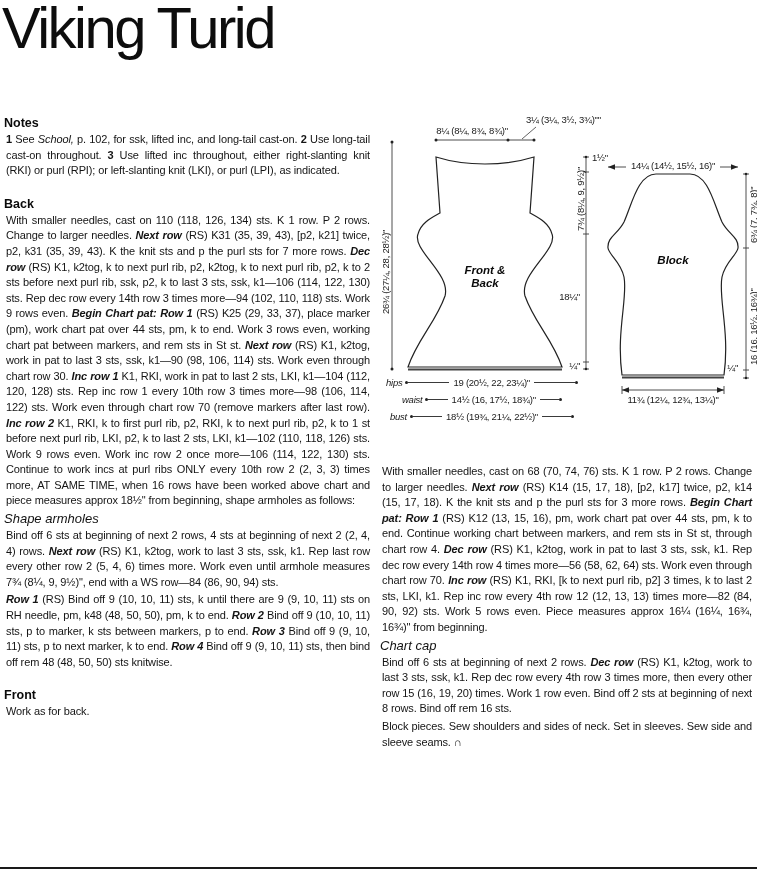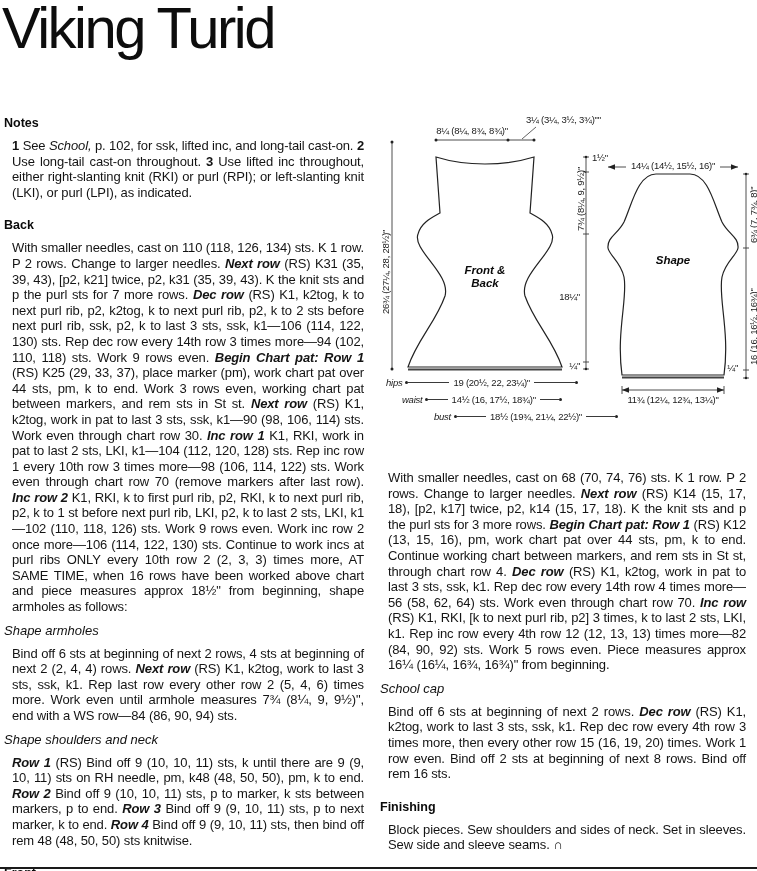--- a/index.html
+++ b/index.html
@@ -10,21 +10,21 @@
   .title{
     position:absolute;left:2px;top:-6px;font-size:58px;font-weight:normal;
     letter-spacing:-2.5px;color:#0d0d0d;margin:0;
   }
   .col-left{position:absolute;left:4px;top:116px;width:368px;}
   .col-right{position:absolute;left:380px;top:112px;width:374px;}
   h2.sec{font-size:12.5px;font-weight:bold;margin:18px 0 2px 0;color:#0a0a0a;}
   h2.sec.first{margin-top:0;}
   h3.sub{font-size:13px;font-weight:normal;font-style:italic;margin:2px 0 1px 0;}
   p.body{
-    margin:8px;font-size:13px;line-height:15.6px;letter-spacing:-0.12px;
+    margin:2px;font-size:11px;line-height:15.6px;letter-spacing:-0.12px;
     text-align:justify;color:#141414;
   }
   .seg-b{font-weight:bold;}
   .seg-i{font-style:italic;}
   .seg-bi{font-weight:bold;font-style:italic;}
   
   .schematics{position:relative;width:374px;height:350px;}
   .schematics svg{position:absolute;left:0;top:0;}
   .slabel{
     position:absolute;font-size:9.5px;letter-spacing:-0.25px;white-space:nowrap;
@@ -56,21 +56,20 @@
 <h1 class="title">Viking Turid</h1>
 
 <div class="col-left">
   <h2 class="sec first">Notes</h2>
   <p class="body"><span class="seg-b">1</span><span> See </span><span class="seg-i">School,</span><span> p. 102, for ssk, lifted inc, and long-tail cast-on. </span><span class="seg-b">2</span><span> Use long-tail cast-on throughout. </span><span class="seg-b">3</span><span> Use lifted inc throughout, either right-slanting knit (RKI) or purl (RPI); or left-slanting knit (LKI), or purl (LPI), as indicated.</span></p>
 
   <h2 class="sec">Back</h2>
   <p class="body"><span>With smaller needles, cast on 110 (118, 126, 134) sts. K 1 row. P 2 rows. Change to larger needles. </span><span class="seg-bi">Next row</span><span> (RS) K31 (35, 39, 43), [p2, k21] twice, p2, k31 (35, 39, 43). K the knit sts and p the purl sts for 7 more rows. </span><span class="seg-bi">Dec row</span><span> (RS) K1, k2tog, k to next purl rib, p2, k2tog, k to next purl rib, p2, k to 2 sts before next purl rib, ssk, p2, k to last 3 sts, ssk, k1—106 (114, 122, 130) sts. Rep dec row every 14th row 3 times more—94 (102, 110, 118) sts. Work 9 rows even. </span><span class="seg-bi">Begin Chart pat: Row 1</span><span> (RS) K25 (29, 33, 37), place marker (pm), work chart pat over 44 sts, pm, k to end. Work 3 rows even, working chart pat between markers, and rem sts in St st. </span><span class="seg-bi">Next row</span><span> (RS) K1, k2tog, work in pat to last 3 sts, ssk, k1—90 (98, 106, 114) sts. Work even through chart row 30. </span><span class="seg-bi">Inc row 1</span><span> K1, RKI, work in pat to last 2 sts, LKI, k1—104 (112, 120, 128) sts. Rep inc row 1 every 10th row 3 times more—98 (106, 114, 122) sts. Work even through chart row 70 (remove markers after last row). </span><span class="seg-bi">Inc row 2</span><span> K1, RKI, k to first purl rib, p2, RKI, k to next purl rib, p2, k to 1 st before next purl rib, LKI, p2, k to last 2 sts, LKI, k1—102 (110, 118, 126) sts. Work 9 rows even. Work inc row 2 once more—106 (114, 122, 130) sts. Continue to work incs at purl ribs ONLY every 10th row 2 (2, 3, 3) times more, AT SAME TIME, when 16 rows have been worked above chart and piece measures approx 18½" from beginning, shape armholes as follows:</span></p>
   <h3 class="sub">Shape armholes</h3>
   <p class="body"><span>Bind off 6 sts at beginning of next 2 rows, 4 sts at beginning of next 2 (2, 4, 4) rows. </span><span class="seg-bi">Next row</span><span> (RS) K1, k2tog, work to last 3 sts, ssk, k1. Rep last row every other row 2 (5, 4, 6) times more. Work even until armhole measures 7¾ (8¼, 9, 9½)", end with a WS row—84 (86, 90, 94) sts.</span></p>
-  <h3 class="sub">Shape shoulders and neck</h3>
   <p class="body"><span class="seg-bi">Row 1</span><span> (RS) Bind off 9 (10, 10, 11) sts, k until there are 9 (9, 10, 11) sts on RH needle, pm, k48 (48, 50, 50), pm, k to end. </span><span class="seg-bi">Row 2</span><span> Bind off 9 (10, 10, 11) sts, p to marker, k sts between markers, p to end. </span><span class="seg-bi">Row 3</span><span> Bind off 9 (9, 10, 11) sts, p to next marker, k to end. </span><span class="seg-bi">Row 4</span><span> Bind off 9 (9, 10, 11) sts, then bind off rem 48 (48, 50, 50) sts knitwise.</span></p>
 
   <h2 class="sec">Front</h2>
   <p class="body"><span>Work as for back.</span></p>
 </div>
 
 <div class="col-right">
 
   <div class="schematics">
     <svg width="374" height="350" viewBox="0 0 374 350">
@@ -146,38 +145,37 @@
         <span class="mdot"></span>
     </div>
     <div class="mrow" style="left:22px;top:281px;width:160px;">
       <span class="mlabel">waist</span>
       <span class="mdot"></span>
         <span class="mline"></span>
       <span class="mval">14½ (16, 17½, 18¾)"</span>
       <span class="mline"></span>
         <span class="mdot"></span>
     </div>
-    <div class="mrow" style="left:10px;top:298px;width:184px;margin-left:44px;">
+    <div class="mrow" style="left:10px;top:298px;width:184px;">
       <span class="mlabel">bust</span>
       <span class="mdot"></span>
         <span class="mline"></span>
       <span class="mval">18½ (19¾, 21¼, 22½)"</span>
       <span class="mline"></span>
         <span class="mdot"></span>
     </div>
 
     <div class="slabel center" style="left:232px;top:48px;width:122px;">14¼ (14½, 15½, 16)"</div>
-    <div class="piece-name" style="left:253px;top:142px;width:80px;">Shape</div>
+    <div class="piece-name" style="left:253px;top:142px;width:80px;">Block</div>
     <div class="vlabel" style="left:368px;top:131px;">6¾ (7, 7¾, 8)"</div>
     <div class="vlabel" style="left:368px;top:253px;">16 (16, 16½, 16¾)"</div>
     <div class="slabel right" style="left:338px;top:250px;width:20px;">¼"</div>
     <div class="slabel center" style="left:235px;top:282px;width:116px;">11¾ (12¼, 12¾, 13¼)"</div>
   </div>
 
   <p class="body"><span>With smaller needles, cast on 68 (70, 74, 76) sts. K 1 row. P 2 rows. Change to larger needles. </span><span class="seg-bi">Next row</span><span> (RS) K14 (15, 17, 18), [p2, k17] twice, p2, k14 (15, 17, 18). K the knit sts and p the purl sts for 3 more rows. </span><span class="seg-bi">Begin Chart pat: Row 1</span><span> (RS) K12 (13, 15, 16), pm, work chart pat over 44 sts, pm, k to end. Continue working chart between markers, and rem sts in St st, through chart row 4. </span><span class="seg-bi">Dec row</span><span> (RS) K1, k2tog, work in pat to last 3 sts, ssk, k1. Rep dec row every 14th row 4 times more—56 (58, 62, 64) sts. Work even through chart row 70. </span><span class="seg-bi">Inc row</span><span> (RS) K1, RKI, [k to next purl rib, p2] 3 times, k to last 2 sts, LKI, k1. Rep inc row every 4th row 12 (12, 13, 13) times more—82 (84, 90, 92) sts. Work 5 rows even. Piece measures approx 16¼ (16¼, 16¾, 16¾)" from beginning.</span></p>
-  <h3 class="sub">School cap</h3>
+  <h3 class="sub">Chart cap</h3>
   <p class="body"><span>Bind off 6 sts at beginning of next 2 rows. </span><span class="seg-bi">Dec row</span><span> (RS) K1, k2tog, work to last 3 sts, ssk, k1. Rep dec row every 4th row 3 times more, then every other row 15 (16, 19, 20) times. Work 1 row even. Bind off 2 sts at beginning of next 8 rows. Bind off rem 16 sts.</span></p>
 
-  <h2 class="sec">Finishing</h2>
   <p class="body"><span>Block pieces. Sew shoulders and sides of neck. Set in sleeves. Sew side and sleeve seams. ∩</span></p>
 </div>
 
 <div class="bottom-rule"></div>
 
 </body></html>

